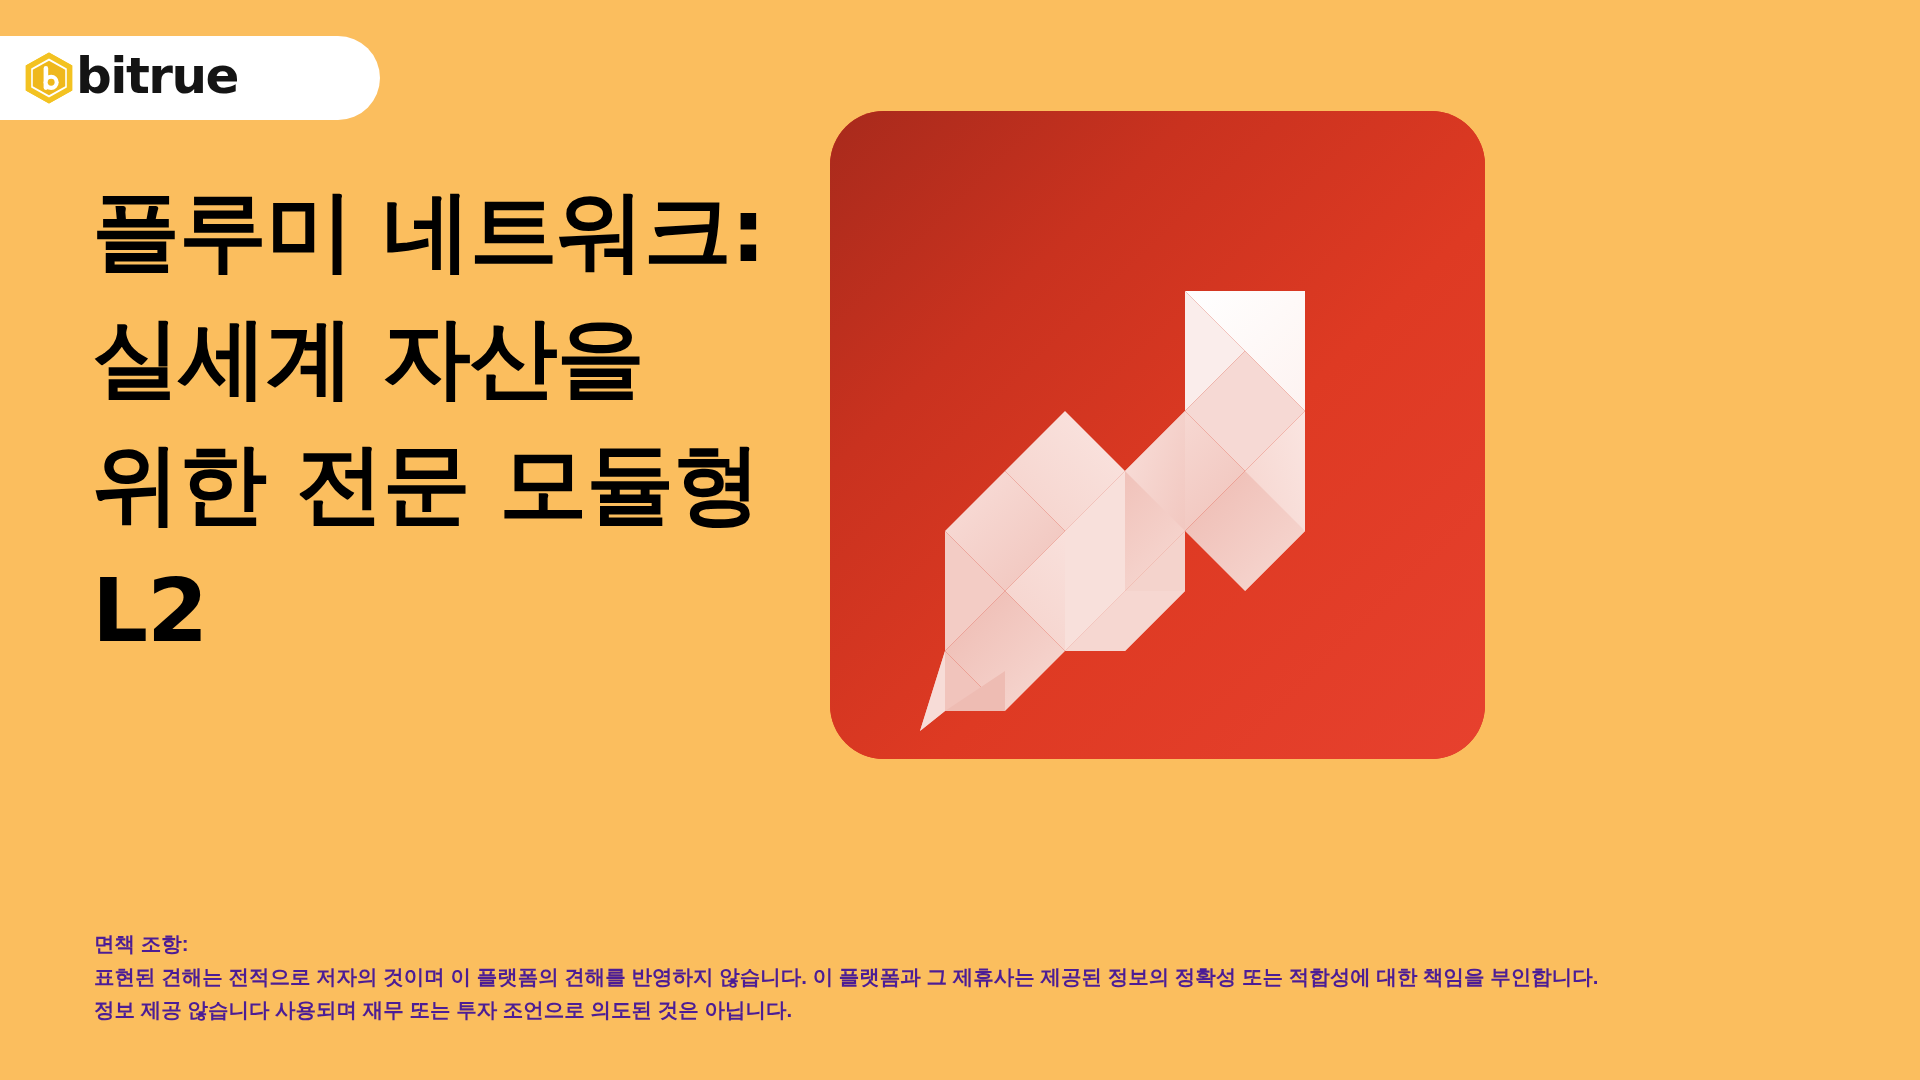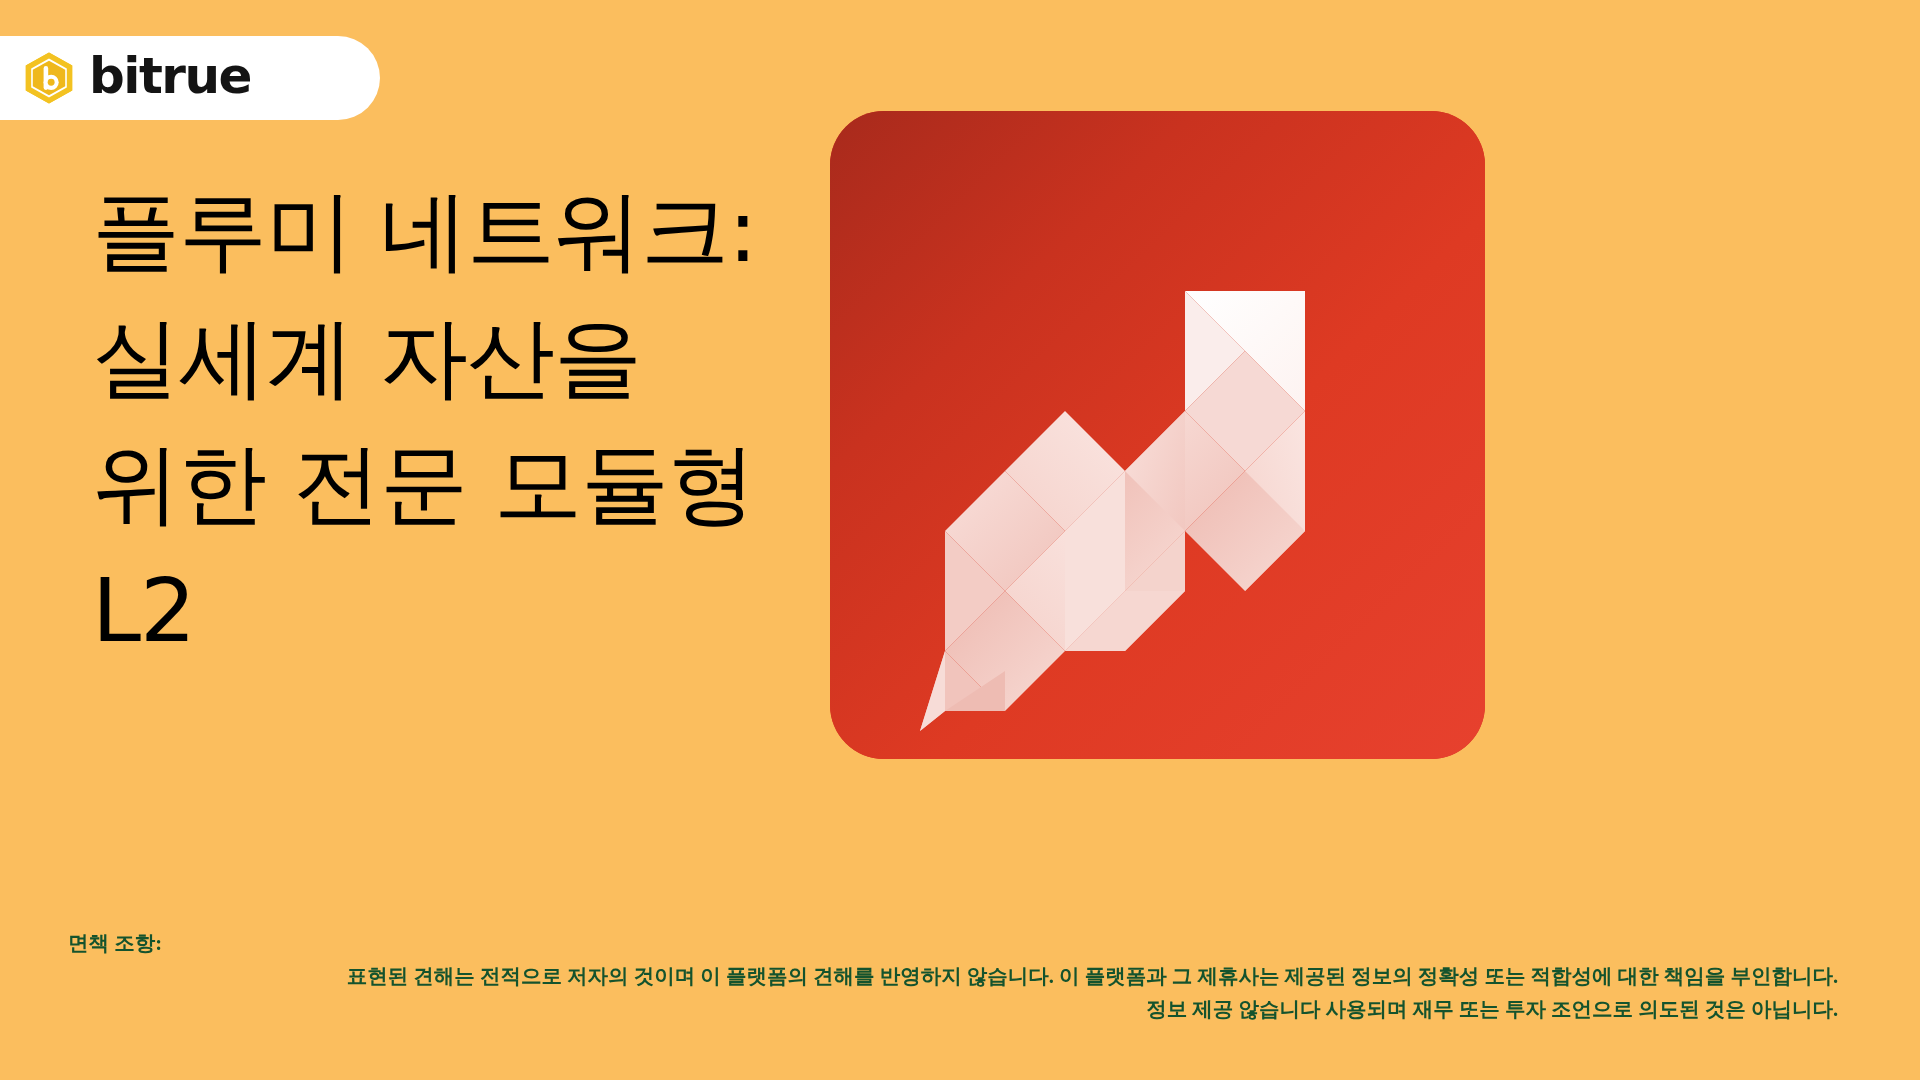--- a/index.html
+++ b/index.html
@@ -36,72 +36,70 @@
     padding-left: 62px;
     box-sizing: border-box;
   }
   .logo-mark {
     width: 54px;
     height: 54px;
     flex: 0 0 auto;
     display: block;
   }
   .logo-word {
-    margin-left: 13px;
     font-size: 50px;
     line-height: 1;
     font-weight: 700;
     color: #141414;
     letter-spacing: -1.5px;
     font-family: "DejaVu Sans", "Liberation Sans", sans-serif;
     position: relative;
     top: -2px;
   }
 
   
   .headline {
     position: absolute;
     left: 92px;
     top: 168px;
     width: 730px;
     color: #000000;
     font-size: 88px;
-    font-weight: 400;
+    font-weight: 700;
     line-height: 1.44;
     letter-spacing: -1px;
     font-family: "DejaVu Sans", "Liberation Sans", sans-serif;
     white-space: pre-wrap;
     word-break: keep-all;
   }
 
   
   .disclaimer {
     position: absolute;
-    left: 68px;
+    left: 94px;
     top: 927px;
     width: 1770px;
-    color: #14532d;
+    color: #4c1d95;
     font-size: 20.5px;
     line-height: 1.62;
     font-weight: 700;
-    font-family: Liberation Serif, serif;
+    font-family: Liberation Sans, sans-serif;
   }
   .disclaimer-title {
     font-weight: 700;
     display: block;
     font-size: 20.5px;
   }
   .disclaimer-body {
     display: block;
     font-weight: 700;
     font-size: 20.5px;
   }
   .disclaimer-body span {
     display: block;
-    text-align: right;
   }
 
   
   .plume-card {
     position: absolute;
     left: 830px;
     top: 111px;
     width: 655px;
     height: 648px;
     border-radius: 54px;

